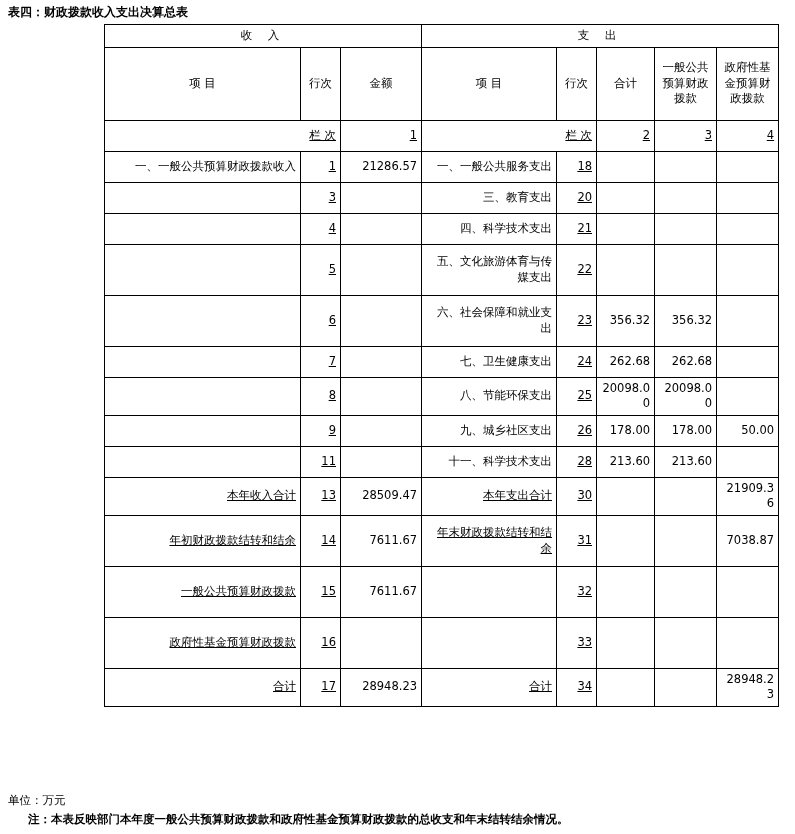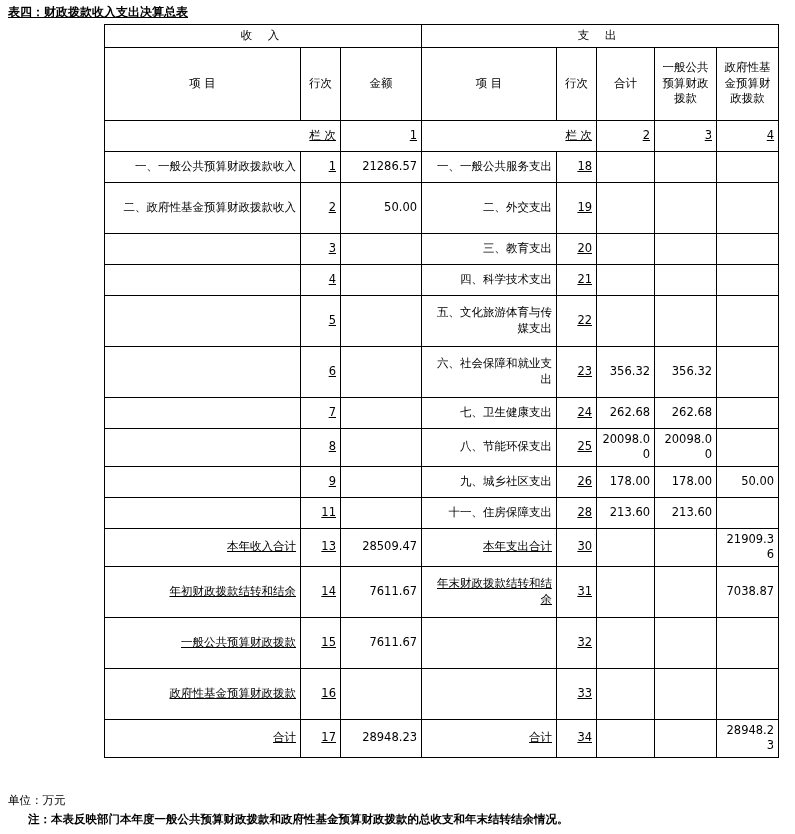--- a/index.html
+++ b/index.html
@@ -20,21 +20,20 @@
     height: 834px;
     box-sizing: border-box;
   }
   .doc-title {
     position: absolute;
     left: 8px;
     top: 4px;
     font-size: 12px;
     font-weight: bold;
     letter-spacing: 0px;
-    text-decoration: underline;
   }
   .table-wrap {
     position: absolute;
     left: 104px;
     top: 24px;
     width: 654px;
   }
   table.fin {
     border-collapse: collapse;
     table-layout: fixed;
@@ -134,30 +133,20 @@
           <td class="c-left">一、一般公共预算财政拨款收入</td>
           <td class="c-center">1</td>
           <td class="c-right">21286.57</td>
           <td class="c-left">一、一般公共服务支出</td>
           <td class="c-center">18</td>
           <td class="c-right"></td>
           <td class="c-right"></td>
           <td class="c-right"></td>
         </tr>
 
-        <tr class="row-tall">
-          <td class="c-left">二、政府性基金预算财政拨款收入</td>
-          <td class="c-center">2</td>
-          <td class="c-right">50.00</td>
-          <td class="c-left">二、外交支出</td>
-          <td class="c-center">19</td>
-          <td class="c-right"></td>
-          <td class="c-right"></td>
-          <td class="c-right"></td>
-        </tr>
 
         <tr class="row-normal">
           <td class="c-left"></td>
           <td class="c-center">3</td>
           <td class="c-right"></td>
           <td class="c-left">三、教育支出</td>
           <td class="c-center">20</td>
           <td class="c-right"></td>
           <td class="c-right"></td>
           <td class="c-right"></td>
@@ -227,21 +216,21 @@
           <td class="c-right">178.00</td>
           <td class="c-right">178.00</td>
           <td class="c-right">50.00</td>
         </tr>
 
 
         <tr class="row-normal">
           <td class="c-left"></td>
           <td class="c-center">11</td>
           <td class="c-right"></td>
-          <td class="c-left">十一、住房保障支出</td>
+          <td class="c-left">十一、科学技术支出</td>
           <td class="c-center">28</td>
           <td class="c-right">213.60</td>
           <td class="c-right">213.60</td>
           <td class="c-right"></td>
         </tr>
 
 
         <tr class="row-normal">
           <td class="c-center">本年收入合计</td>
           <td class="c-center">13</td>

